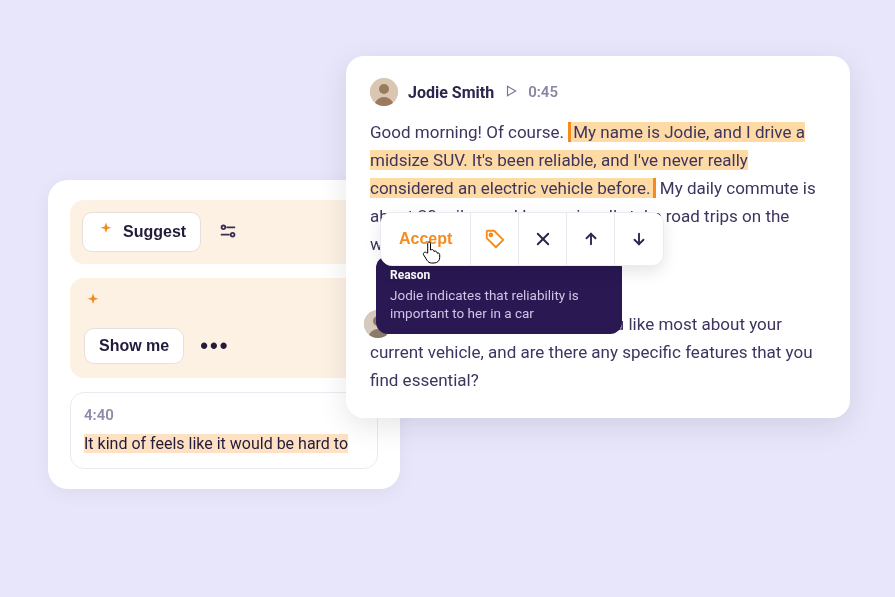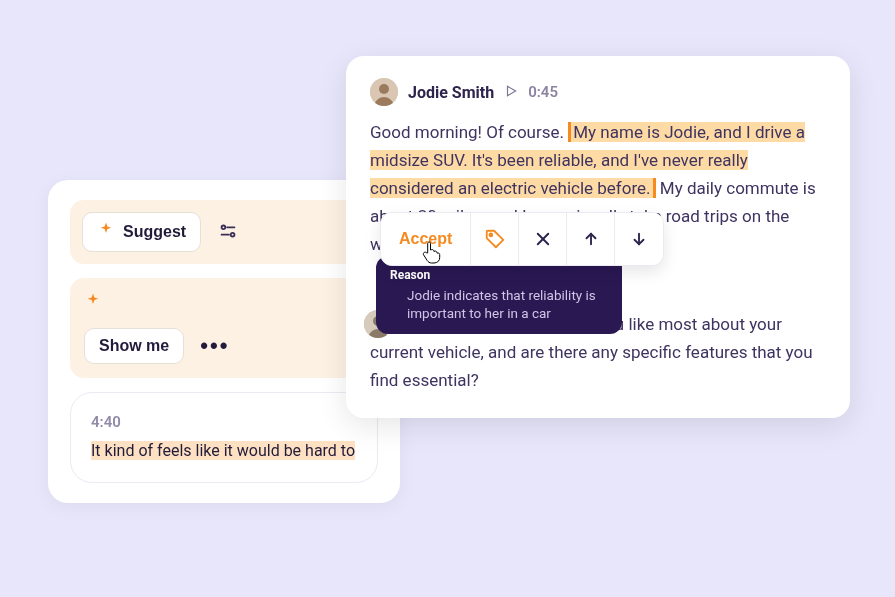--- a/index.html
+++ b/index.html
@@ -96,22 +96,22 @@
     border: none;
     font-size: 22px;
     font-weight: 700;
     color: #231b3a;
     cursor: pointer;
     padding: 4px 6px;
     letter-spacing: 2px;
   }
   .highlight-entry {
     border: 1px solid #ece9f2;
-    border-radius: 22px;
-    padding: 20px;
+    border-radius: 14px;
+    padding: 13px;
   }
   .entry-time {
     font-size: 15px;
     font-weight: 600;
     color: #928aa9;
     margin-bottom: 8px;
   }
   .entry-text {
     font-size: 16px;
     color: #231b3a;
@@ -240,21 +240,20 @@
   }
   .reason-title {
     font-size: 12px;
     font-weight: 700;
     margin-bottom: 4px;
   }
   .reason-body {
     font-size: 13.5px;
     color: #cfc5e6;
     line-height: 1.35;
-    margin-left: 17px;
   }
 
   
   .speaker2 {
     position: absolute;
     left: 364px;
     top: 310px;
     display: flex;
     align-items: center;
     gap: 10px;

